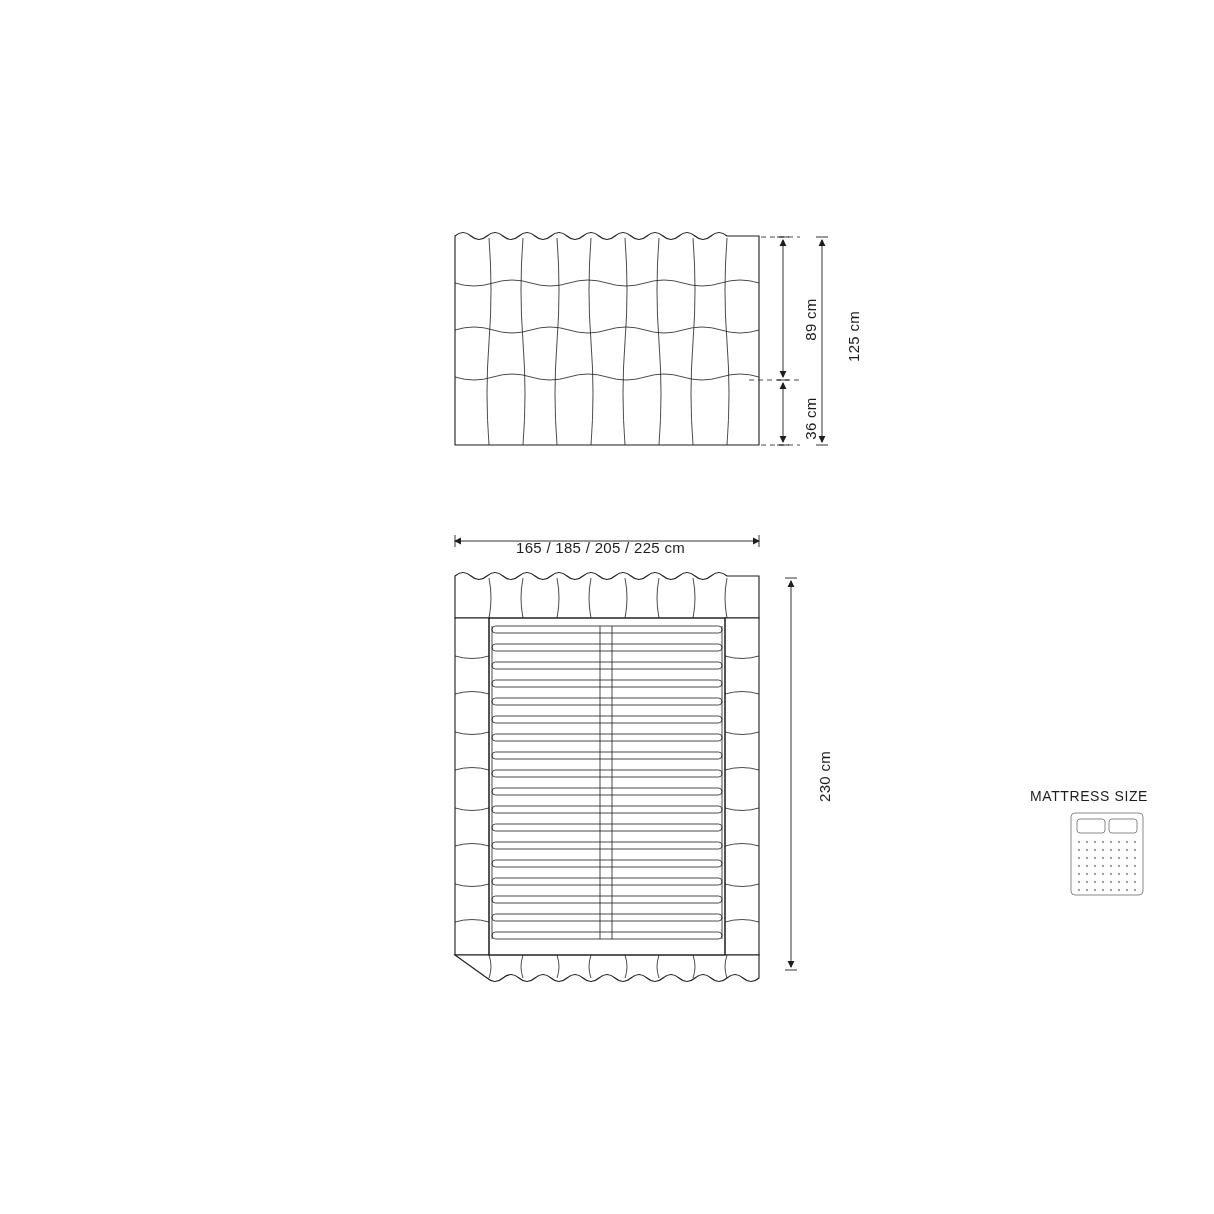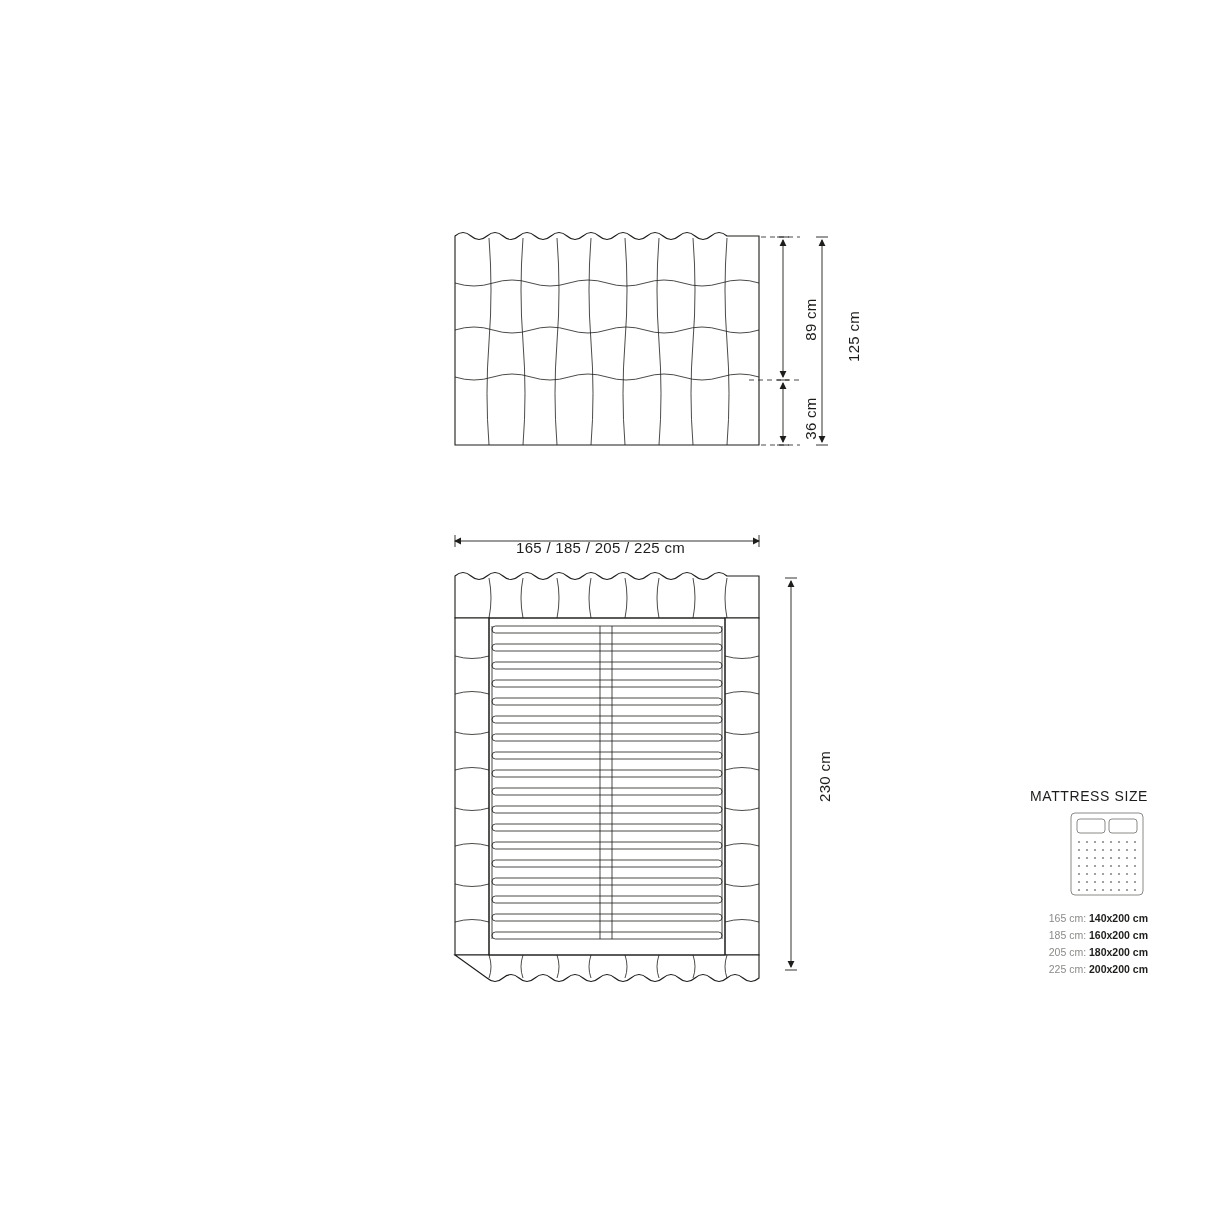--- a/index.html
+++ b/index.html
@@ -335,33 +335,15 @@
             <circle cx="25" cy="78" r="1.1"></circle>
             <circle cx="33" cy="78" r="1.1"></circle>
             <circle cx="41" cy="78" r="1.1"></circle>
             <circle cx="49" cy="78" r="1.1"></circle>
             <circle cx="57" cy="78" r="1.1"></circle>
             <circle cx="65" cy="78" r="1.1"></circle>
         </g>
       </g>
     </svg>
 
-    <div class="legend-rows">
-      <div class="legend-row">
-        <span>165 cm:</span>
-        <b>140x200 cm</b>
-      </div>
-      <div class="legend-row">
-        <span>185 cm:</span>
-        <b>160x200 cm</b>
-      </div>
-      <div class="legend-row">
-        <span>205 cm:</span>
-        <b>180x200 cm</b>
-      </div>
-      <div class="legend-row">
-        <span>225 cm:</span>
-        <b>200x200 cm</b>
-      </div>
-    </div>
   </div>
 
 </div>
 
 </body></html>

